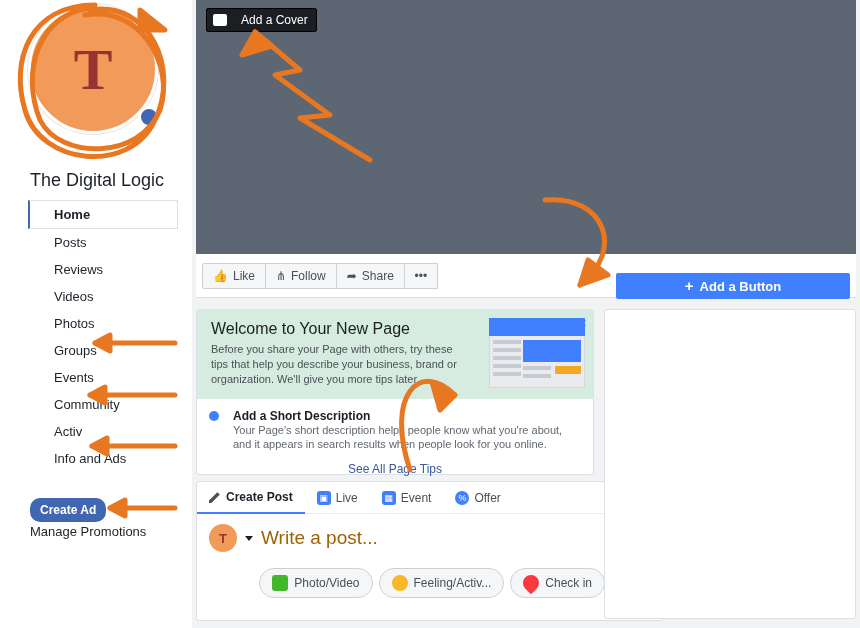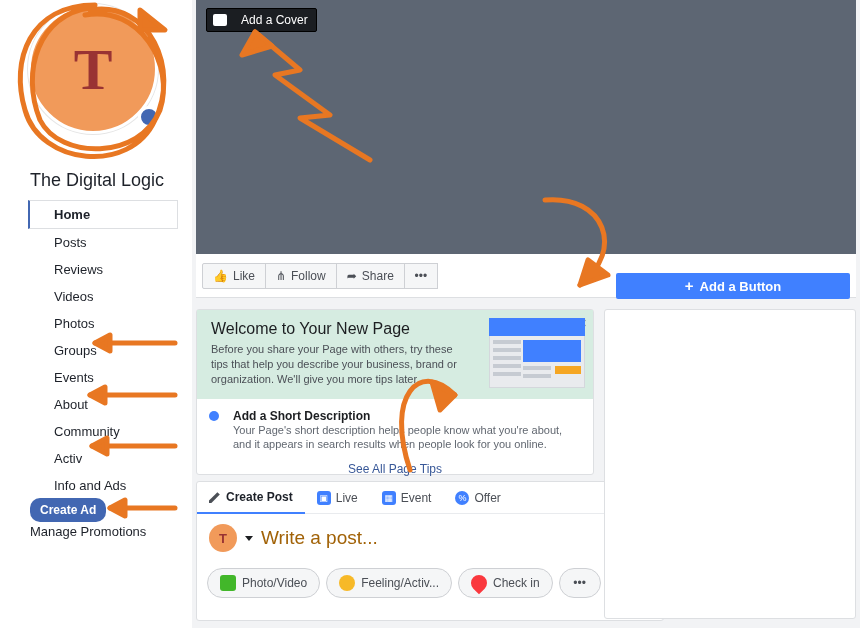--- a/index.html
+++ b/index.html
@@ -58,21 +58,21 @@
   .composer { position:absolute; left:196px; top:481px; width:468px; height:140px; background:#fff; border:1px solid #dddfe2; border-radius:3px; }
   .tabs { display:flex; border-bottom:1px solid #e9ebee; }
   .tab { padding:8px 12px; font-size:12px; color:#4b4f56; display:flex; align-items:center; gap:5px; cursor:pointer; }
   .tab.active { color:#1d2129; font-weight:bold; border-bottom:2px solid #4080ff; margin-bottom:-1px; }
   .pen { width:12px; height:12px; background:#4b4f56; clip-path: polygon(0 80%, 70% 10%, 90% 30%, 20% 100%, 0 100%); }
   .dot-blue { width:14px; height:14px; border-radius:3px; background:#4080ff; display:flex;align-items:center;justify-content:center;color:#fff;font-size:9px;}
   .write { display:flex; align-items:center; padding:10px 12px; gap:8px; }
   .mini-av { width:28px; height:28px; border-radius:50%; background:#f19a5a; display:flex; align-items:center; justify-content:center; color:#933; font-weight:bold; font-size:13px; }
   .caret { width:0; height:0; border-left:4px solid transparent; border-right:4px solid transparent; border-top:5px solid #1c1e21; }
   .placeholder { color:#a16207; font-size:19px; }
-  .attach { display:flex; gap:6px; padding:6px 10px 10px; }
+  .attach { display:flex; gap:6px; padding:6px 10px 10px;justify-content:flex-end; }
   .chip { height:30px; border:1px solid #ced0d4; border-radius:16px; background:#f5f6f7; display:flex; align-items:center; padding:0 12px; font-size:12px; color:#4b4f56; gap:6px; cursor:pointer; }
   .chip.dots { width:42px; justify-content:center; }
   .sq-green { width:16px; height:16px; border-radius:3px; background:#42b72a; }
   .sq-yellow{ width:16px; height:16px; border-radius:50%; background:#f7b928; }
   .sq-red   { width:16px; height:16px; border-radius:50% 50% 50% 0; transform:rotate(-45deg); background:#fa383e; }
 
   
   .right-col { position:absolute; left:604px; top:309px; width:252px; height:310px; background:#fff; border:1px solid #dddfe2; border-radius:3px; }
 
   
@@ -92,21 +92,20 @@
   <div class="page-title">The Digital Logic</div>
 
   <div class="nav">
     <a class="nav-item active">Home</a>
     <a class="nav-item">Posts</a>
     <a class="nav-item">Reviews</a>
     <a class="nav-item">Videos</a>
     <a class="nav-item">Photos</a>
     <a class="nav-item">Groups</a>
     <a class="nav-item">Events</a>
-    <a class="nav-item">About</a>
     <a class="nav-item">Community</a>
     <a class="nav-item">Activ</a>
     <a class="nav-item">Info and Ads</a>
   </div>
 
   <button class="create-ad">Create Ad</button>
   <a class="manage-promo">Manage Promotions</a>
 </div>
 
 <div class="cover">

